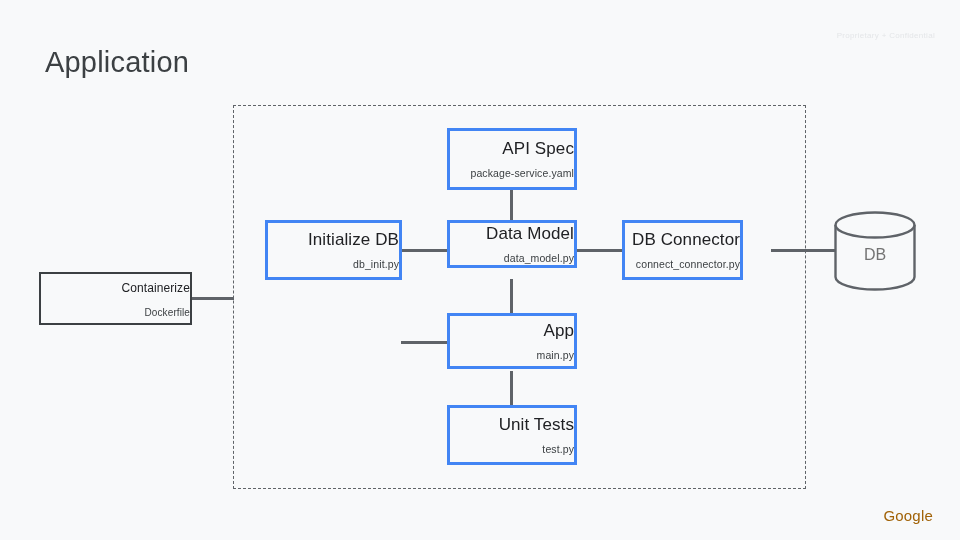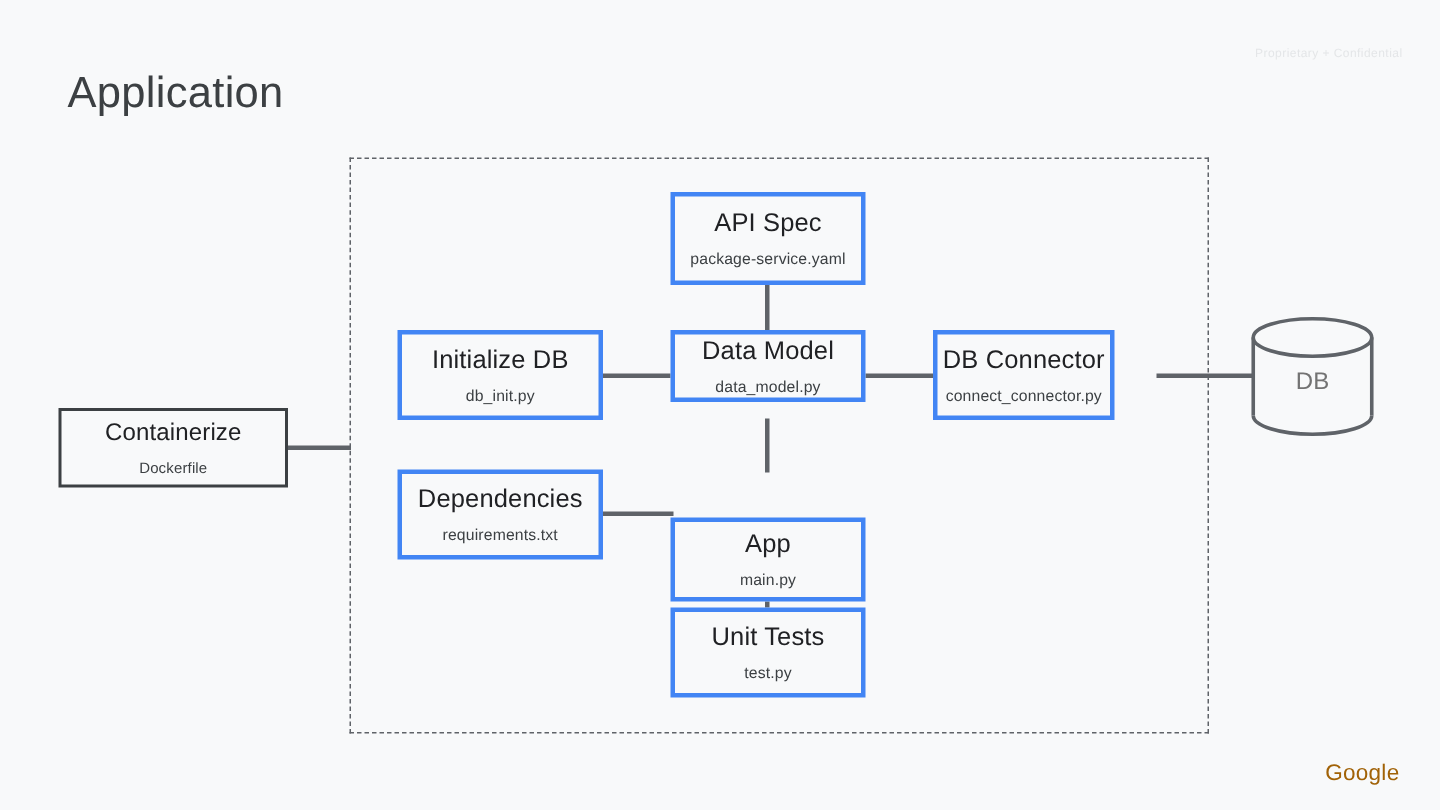--- a/index.html
+++ b/index.html
@@ -72,21 +72,21 @@
   .conn.v { width: 3px; }
 
   
   .node {
     position: absolute;
     box-sizing: border-box;
     background: #f8f9fa;
     border: 3px solid #4285f4;
     display: flex;
     flex-direction: column;
-    align-items: center;
+    align-items: flex-end;
     justify-content: center;
     text-align: center;
   }
   .node.dark { border-color: #3c4043; border-width: 2px; }
   .node .title {
     font-size: 17px;
     color: #202124;
     font-weight: 400;
     line-height: 21px;
     letter-spacing: 0.1px;
@@ -94,21 +94,21 @@
   }
   .node .subtitle {
     font-size: 10.5px;
     color: #3c4043;
     font-weight: 400;
     line-height: 14px;
     margin-top: 7px;
     letter-spacing: 0.1px;
     white-space: nowrap;
   }
-  .node.dark .title { font-size: 16px; }
+  .node.dark .title { font-size: 12px; }
   .node.dark .subtitle { font-size: 10px; }
 
   
   #db-cylinder {
     position: absolute;
     left: 833px;
     top: 210px;
     width: 84px;
     height: 82px;
   }
@@ -169,26 +169,22 @@
   <div class="node" style="left:447px; top:220px; width:130px; height:48px;">
     <div class="title">Data Model</div>
     <div class="subtitle">data_model.py</div>
   </div>
 
   <div class="node" style="left:622px; top:220px; width:121px; height:60px;">
     <div class="title">DB Connector</div>
     <div class="subtitle">connect_connector.py</div>
   </div>
 
-  <div class="node" style="left:265px; top:313px; width:137px; height:60px;">
-    <div class="title">Dependencies</div>
-    <div class="subtitle">requirements.txt</div>
-  </div>
-
-  <div class="node" style="left:447px; top:313px; width:130px; height:56px;margin-top:32px;">
+
+  <div class="node" style="left:447px; top:313px; width:130px; height:56px;">
     <div class="title">App</div>
     <div class="subtitle">main.py</div>
   </div>
 
   <div class="node" style="left:447px; top:405px; width:130px; height:60px;">
     <div class="title">Unit Tests</div>
     <div class="subtitle">test.py</div>
   </div>
 
   <div class="node dark" style="left:39px; top:272px; width:153px; height:53px;">

